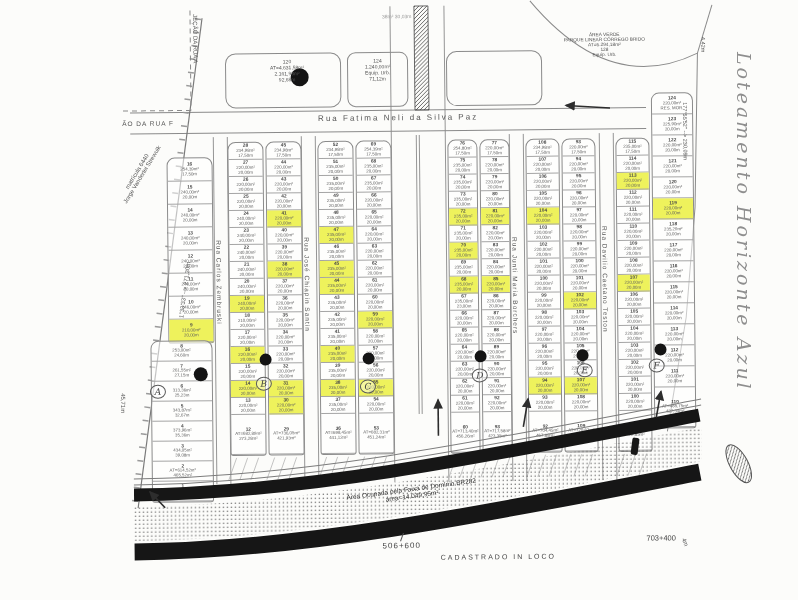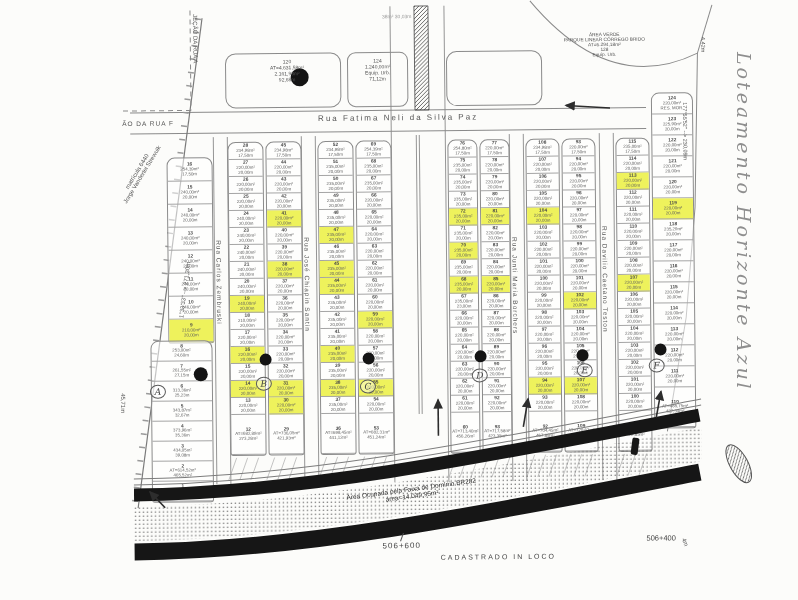--- a/index.html
+++ b/index.html
@@ -1104,21 +1104,21 @@
 71,12m</div>
         <div class="ann ctr" style="left: 553px; top: 34px; font-size: 4.8px; width: 108px;">ÁREA VERDE
 PARQUE LINEAR CÓRREGO BRIDO
 AT=6.294,18m²
 128
 Equip. Urb.</div>
         <div class="ann v" style="left: 703px; top: 40px; font-size: 5.5px;">4,42m</div>
         <div class="ann v" style="left: 684px; top: 105px; font-size: 5.5px;">177°55'52" --&gt; 230,09m</div>
         <div class="ann" style="left: 380px; top: 541px; font-size: 8px; color: rgb(68, 68, 68); letter-spacing: 1px;">506+600</div>
         <div class="ann" style="left: 438px; top: 554px; font-size: 7px; color: rgb(68, 68, 68); letter-spacing: 2px;">CADASTRADO  IN  LOCO</div>
-        <div class="ann" style="left: 644px; top: 536px; font-size: 7.5px; color: rgb(68, 68, 68);">506+400</div>
+        <div class="ann" style="left: 644px; top: 536px; font-size: 7.5px; color: rgb(68, 68, 68);">703+400</div>
         <div class="ann" style="left: 684px; top: 540px; font-size: 6px; transform: rotate(70deg); transform-origin: left top;">4m</div>
         <div class="ann ctr" style="left: 312px; top: 497px; font-size: 6.5px; width: 195px; color: rgb(51, 51, 51); transform: rotate(-7deg); transform-origin: left top;">Área Ocupada pela Faixa de Domínio BR282
 área=14.049,95m²</div>
         <div class="ann" style="left: 385px; top: 13px; font-size: 5px; color: rgb(153, 153, 153);">38m²   30,03m</div>
         <div class="ann v" style="left: 216px; top: 238px; font-size: 6.5px; letter-spacing: 1px;">Rua Carlos Zembruski</div>
         <div class="ann v" style="left: 304px; top: 236px; font-size: 6.5px; letter-spacing: 1px;">Rua José Chiapin Santin</div>
         <div class="ann v" style="left: 512px; top: 238px; font-size: 6.5px; letter-spacing: 1px;">Rua Junti Maria Borchers</div>
         <div class="ann v" style="left: 602px; top: 228px; font-size: 6.5px; letter-spacing: 1px;">Rua Davilio Caetano Teston</div>
       </div>
   </div>

